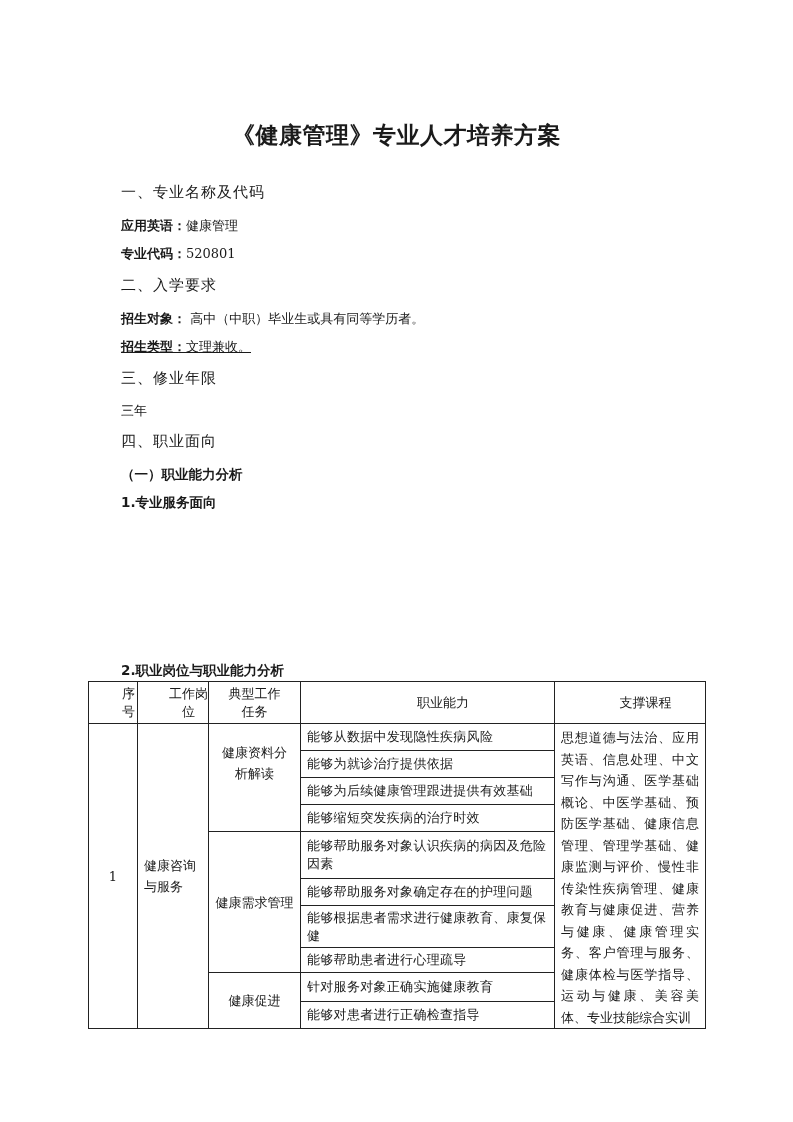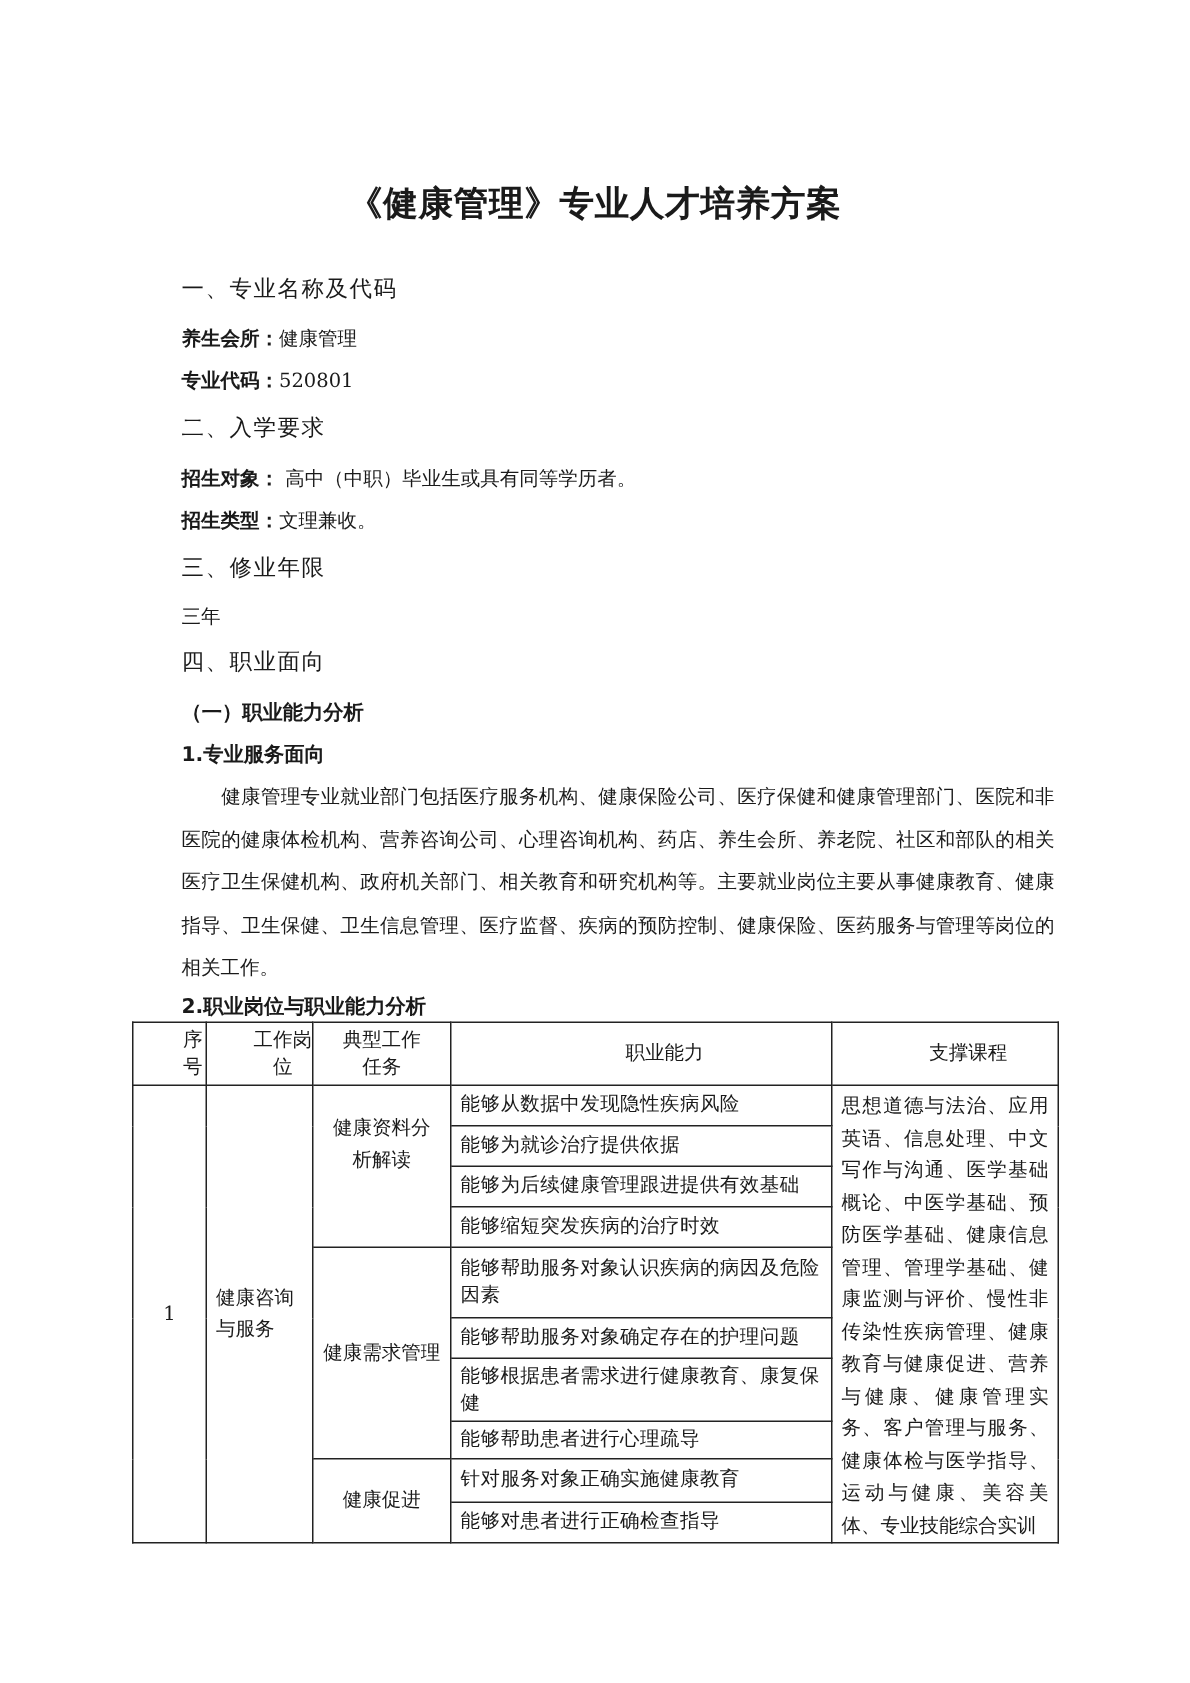--- a/index.html
+++ b/index.html
@@ -50,44 +50,41 @@
 </style>
 </head>
 <body>
 
 <div class="page">
 
   <div class="title">《健康管理》专业人才培养方案</div>
 
   <div class="h1" style="top:183px;">一、专业名称及代码</div>
   <div class="line" style="top:217px;">
-    <span class="lbl">养生会所：</span><span>健康管理</span>
+    <span class="lbl">应用英语：</span><span>健康管理</span>
   </div>
   <div class="line" style="top:245px;">
     <span class="lbl">专业代码：</span><span>520801</span>
   </div>
 
   <div class="h1" style="top:276px;">二、入学要求</div>
   <div class="line" style="top:310px;">
     <span class="lbl">招生对象：</span><span> 高中（中职）毕业生或具有同等学历者。</span>
   </div>
-  <div class="line" style="top:338px;">
+  <div class="line" style="top:338px;text-decoration:underline;">
     <span class="lbl">招生类型：</span><span>文理兼收。</span>
   </div>
 
   <div class="h1" style="top:369px;">三、修业年限</div>
   <div class="line" style="top:402px;">三年</div>
 
   <div class="h1" style="top:432px;">四、职业面向</div>
   <div class="h2" style="top:466px;">（一）职业能力分析</div>
   <div class="h2" style="top:494px;">1.专业服务面向</div>
 
-  <div class="para">
-    <p>　　健康管理专业就业部门包括医疗服务机构、健康保险公司、医疗保健和健康管理部门、医院和非医院的健康体检机构、营养咨询公司、心理咨询机构、药店、养生会所、养老院、社区和部队的相关医疗卫生保健机构、政府机关部门、相关教育和研究机构等。主要就业岗位主要从事健康教育、健康指导、卫生保健、卫生信息管理、医疗监督、疾病的预防控制、健康保险、医药服务与管理等岗位的相关工作。</p>
-  </div>
 
   <div class="h2" style="top:662px;">2.职业岗位与职业能力分析</div>
 
   <table class="grid">
     <colgroup>
       <col style="width:49px">
       <col style="width:71px">
       <col style="width:92px">
       <col style="width:254px">
       <col style="width:151px">

